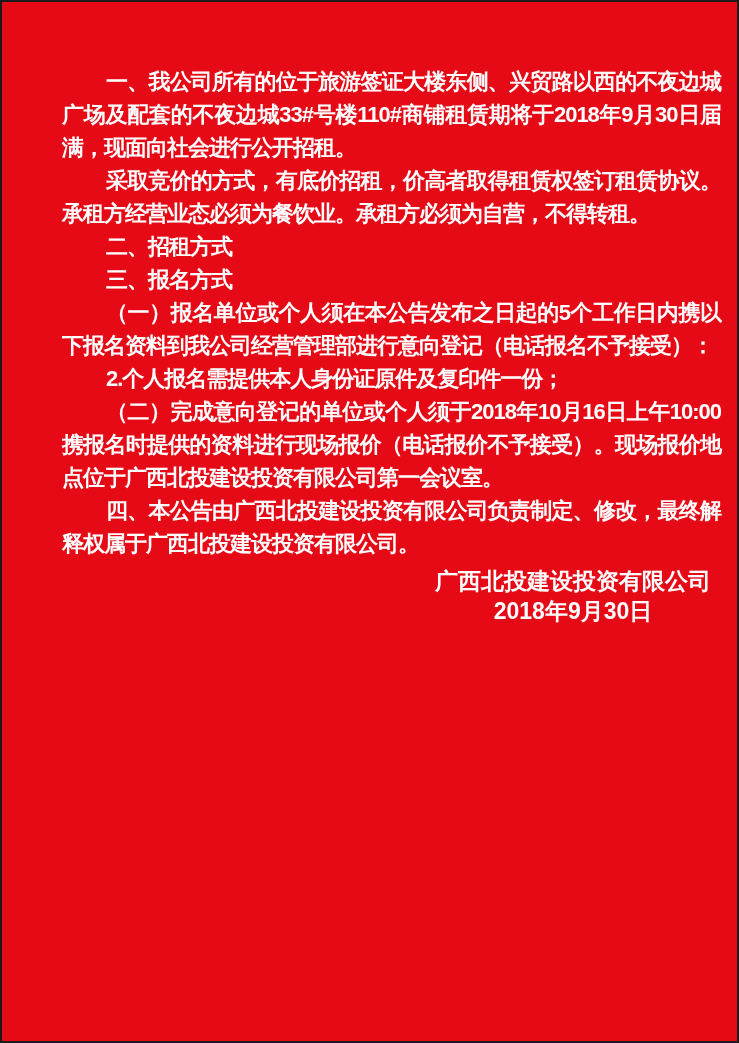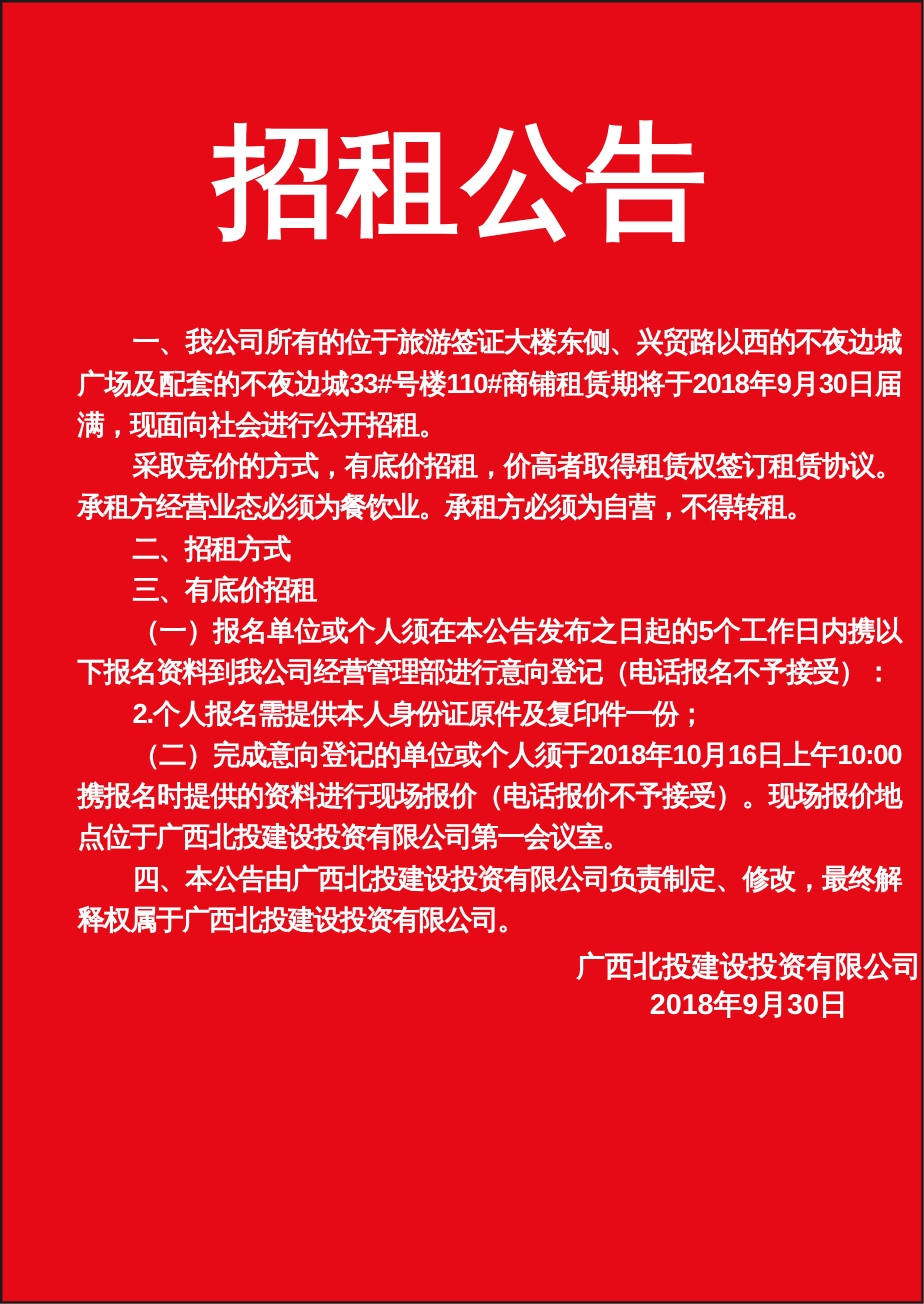--- a/index.html
+++ b/index.html
@@ -42,44 +42,44 @@
   .body-text p {
     margin: 0;
     text-indent: 2em;
   }
   .contact .gap {
     display: inline-block;
     width: 1em;
   }
   .signature {
     margin-top: 6px;
+    padding-right: 26px;
     text-align: right;
     font-weight: bold;
     font-size: 23px;
     line-height: 30px;
     letter-spacing: 0;
     color: #ffffff;
   }
   .signature .signature-inner {
     display: inline-block;
     text-align: center;
   }
 </style>
 </head>
 <body>
 
 <div class="page">
 
-  <h1 class="poster-title">招租公告</h1>
 
   <div class="body-text">
     <p>一、我公司所有的位于旅游签证大楼东侧、兴贸路以西的不夜边城广场及配套的不夜边城33#号楼110#商铺租赁期将于2018年9月30日届满，现面向社会进行公开招租。</p>
     <p>采取竞价的方式，有底价招租，价高者取得租赁权签订租赁协议。承租方经营业态必须为餐饮业。承租方必须为自营，不得转租。</p>
     <p>二、招租方式</p>
-    <p>三、有底价招租</p>
+    <p>三、报名方式</p>
     <p>（一）报名单位或个人须在本公告发布之日起的5个工作日内携以下报名资料到我公司经营管理部进行意向登记（电话报名不予接受）：</p>
     <p>2.个人报名需提供本人身份证原件及复印件一份；</p>
     <p>（二）完成意向登记的单位或个人须于2018年10月16日上午10:00携报名时提供的资料进行现场报价（电话报价不予接受）。现场报价地点位于广西北投建设投资有限公司第一会议室。</p>
     <p>四、本公告由广西北投建设投资有限公司负责制定、修改，最终解释权属于广西北投建设投资有限公司。</p>
 
   </div>
 
   <div class="signature">
     <div class="signature-inner">
       <div>广西北投建设投资有限公司</div>

